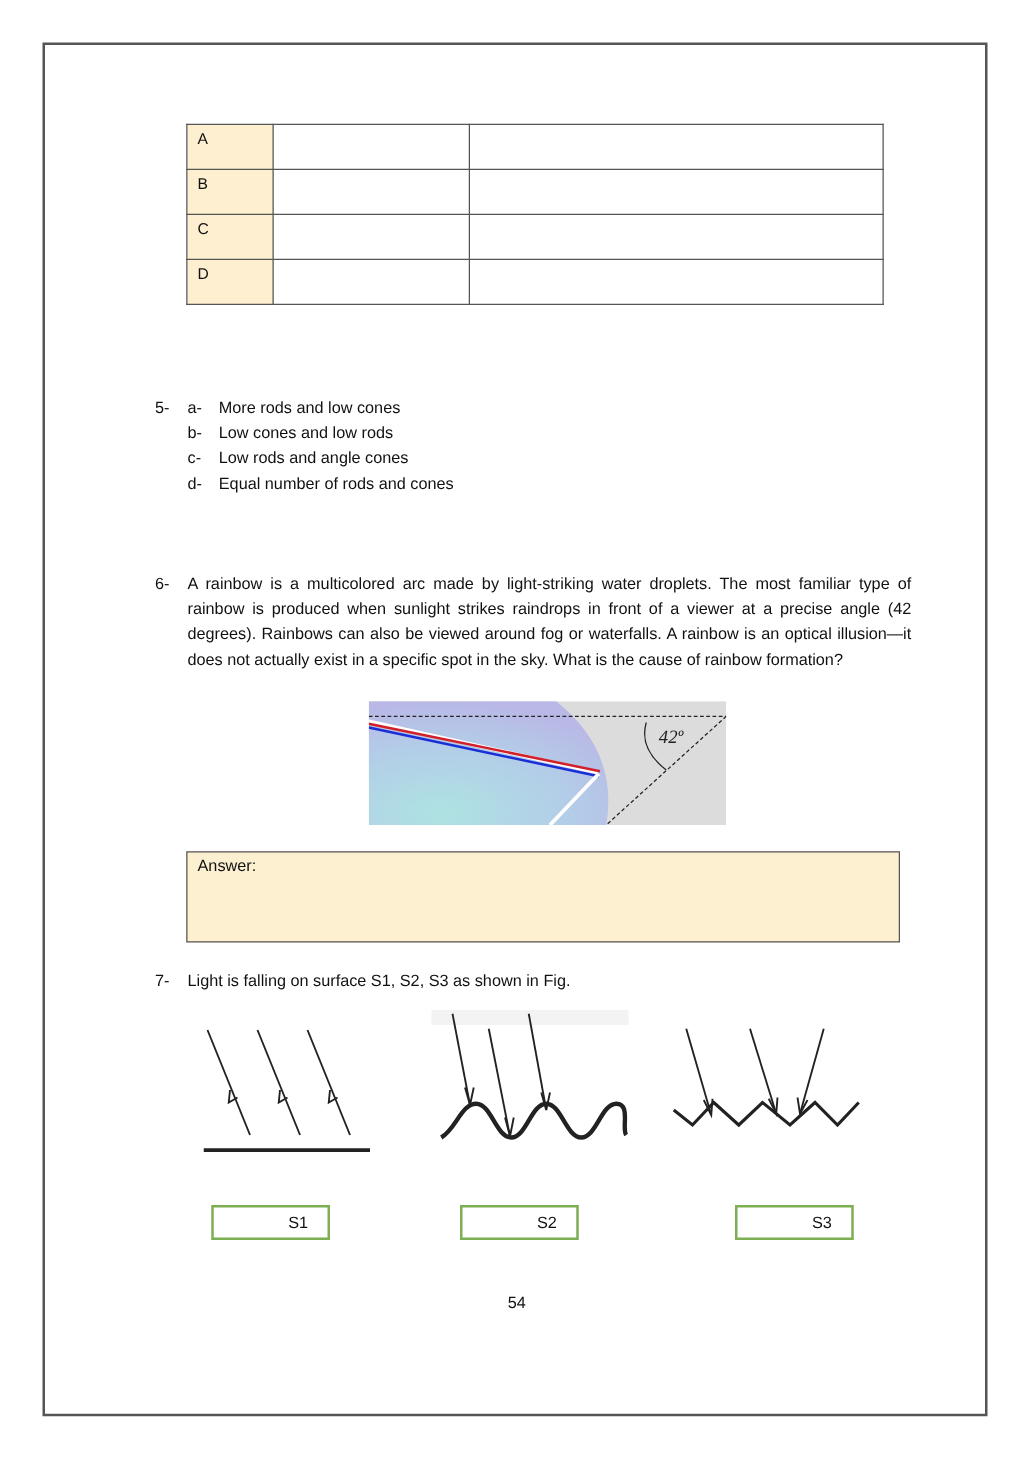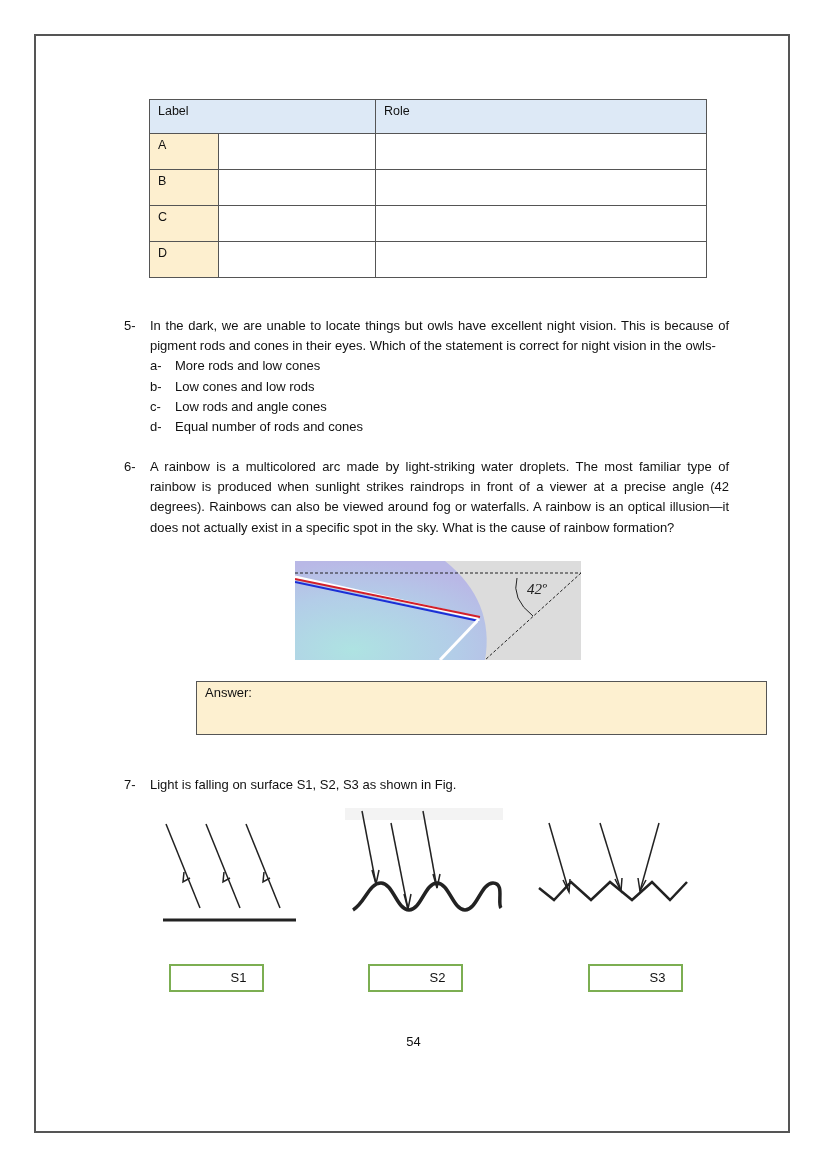--- a/index.html
+++ b/index.html
@@ -18,40 +18,36 @@
   
   .q { position: absolute; left: 124px; width: 605px; font-size: 13px; line-height: 20.2px; }
   .q .num { position: absolute; left: 0; top: 0; width: 26px; }
   .q .body { margin-left: 26px; text-align: justify; }
   .q ul { list-style: none; margin: 0; padding: 0; }
   .q li { position: relative; padding-left: 25px; }
   .q li .opt { position: absolute; left: 0; top: 0; }
   
   .rainbow-fig { position: absolute; left: 295px; top: 561px; width: 286px; height: 99px; }
   
-  .answer-box { position: absolute; left: 149px; top: 681px; width: 571px; height: 54px;
+  .answer-box { position: absolute; left: 149px; top: 681px; width: 571px; height: 73px;
                 background: #fdf0d0; border: 1.5px solid #555; box-sizing: border-box;
-                font-size: 13px; padding: 3px 8px; margin-left: 47px; }
+                font-size: 13px; padding: 3px 8px; }
   
   .surf { position: absolute; }
   .s-label { position: absolute; width: 95px; height: 28px; border: 2px solid #7cae52; box-sizing: border-box;
              font-size: 13px; text-align: center; line-height: 24px; background: #fff; padding-left: 44px; }
   .page-num { position: absolute; left: 0; width: 827px; top: 1034px; text-align: center; font-size: 13px; }
 </style>
 </head>
 <body>
 
 <div class="page-border"></div>
 
 <table class="role-table">
   <tbody>
-      <tr>
-    <th colspan="2">Label</th>
-    <th>Role</th>
-  </tr>
   <tr>
     <td class="lbl">A</td>
     <td class="mid"></td>
     <td></td>
   </tr>
   <tr>
     <td class="lbl">B</td>
     <td class="mid"></td>
     <td></td>
   </tr>
@@ -64,21 +60,20 @@
     <td class="lbl">D</td>
     <td class="mid"></td>
     <td></td>
   </tr>
 </tbody>
   </table>
 
 <div class="q" style="top:316px;">
   <span class="num">5-</span>
   <div class="body">
-    <div>In the dark, we are unable to locate things but owls have excellent night vision. This is because of pigment rods and cones in their eyes. Which of the statement is correct for night vision in the owls-</div>
     <ul>
       <li><span class="opt">a-</span><span>More rods and low cones</span></li>
       <li><span class="opt">b-</span><span>Low cones and low rods</span></li>
       <li><span class="opt">c-</span><span>Low rods and angle cones</span></li>
       <li><span class="opt">d-</span><span>Equal number of rods and cones</span></li>
     </ul>
   </div>
 </div>
 
 <div class="q" style="top:457px;">

